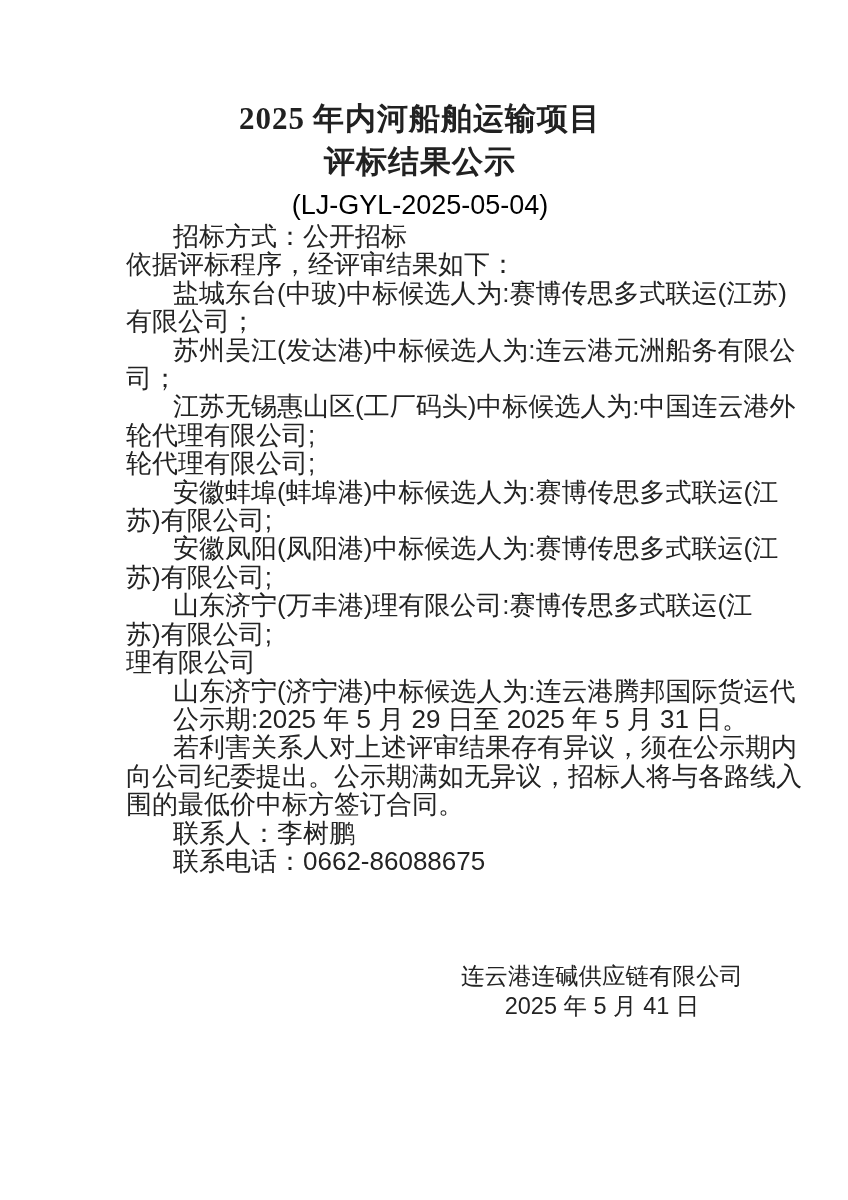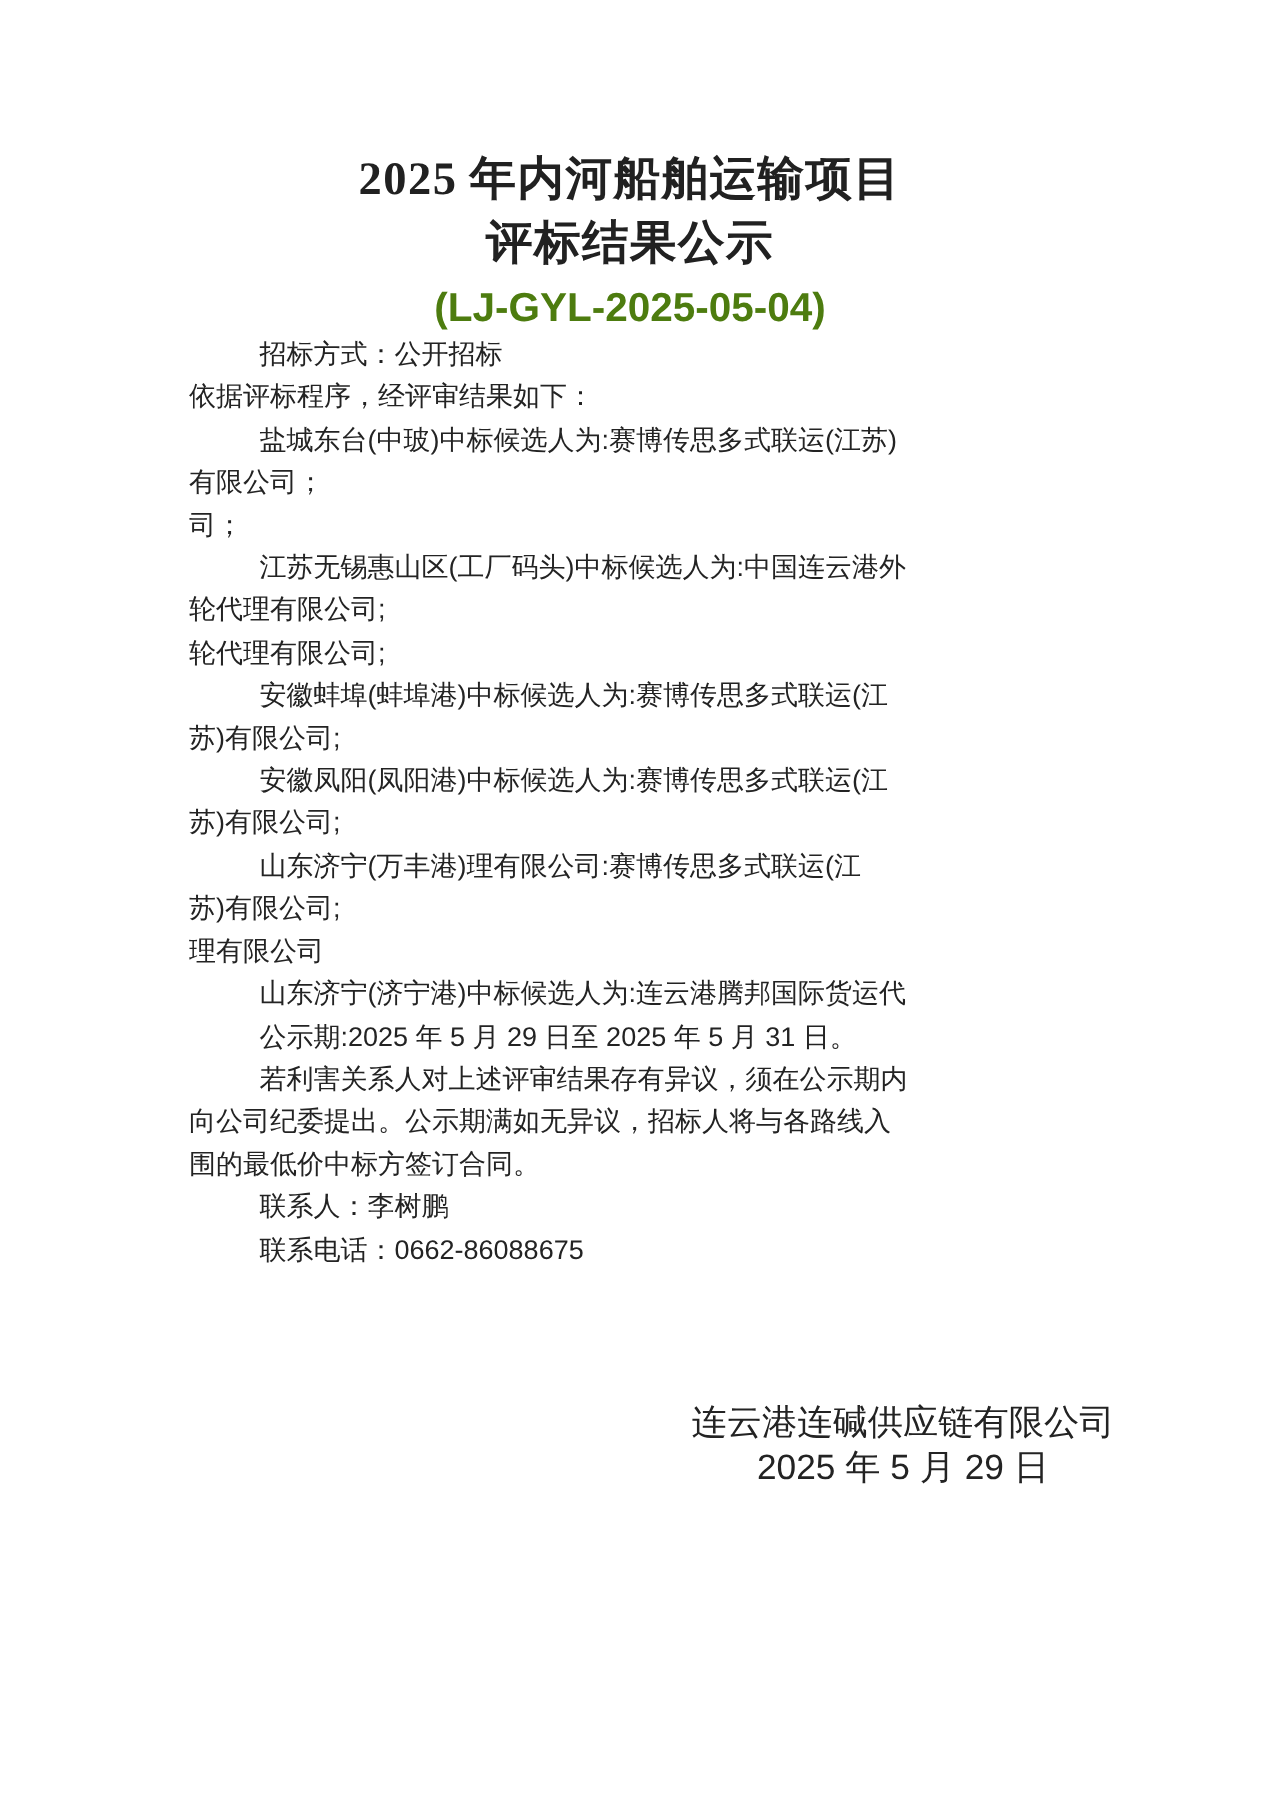--- a/index.html
+++ b/index.html
@@ -28,29 +28,29 @@
   }
   .title-line { display: block; }
   .title .title-rest { margin-left: 8px; }
 
   
   .subtitle {
     margin-top: 5px;
     text-align: center;
     font-size: 27px;
     line-height: 34px;
-    font-weight: 700;
-    color: #4d7c0f;
+    font-weight: 400;
+    color: #000000;
   }
 
   
   .body-block {
     margin-left: 126px;
     width: 640px;
-    font-size: 18px;
+    font-size: 26px;
     line-height: 28.4px;
     color: #232323;
   }
   .line { white-space: nowrap; }
   .line.indent { text-indent: 47px; }
 
   
   .signature {
     margin-top: 86px;
     padding-right: 97px;
@@ -72,20 +72,21 @@
     <span class="title-line">评标结果公示</span>
   </h1>
 
   <div class="subtitle">(LJ-GYL-2025-05-04)</div>
 
   <div class="body-block" id="body-lines">
       <div class="line indent">招标方式：公开招标</div>
       <div class="line">依据评标程序，经评审结果如下：</div>
       <div class="line indent">盐城东台(中玻)中标候选人为:赛博传思多式联运(江苏)</div>
       <div class="line">有限公司；</div>
+      <div class="line indent">苏州吴江(发达港)中标候选人为:连云港元洲船务有限公</div>
       <div class="line">司；</div>
       <div class="line indent">江苏无锡惠山区(工厂码头)中标候选人为:中国连云港外</div>
       <div class="line">轮代理有限公司;</div>
       <div class="line">轮代理有限公司;</div>
       <div class="line indent">安徽蚌埠(蚌埠港)中标候选人为:赛博传思多式联运(江</div>
       <div class="line">苏)有限公司;</div>
       <div class="line indent">安徽凤阳(凤阳港)中标候选人为:赛博传思多式联运(江</div>
       <div class="line">苏)有限公司;</div>
       <div class="line indent">山东济宁(万丰港)理有限公司:赛博传思多式联运(江</div>
       <div class="line">苏)有限公司;</div>
@@ -95,17 +96,17 @@
       <div class="line indent">若利害关系人对上述评审结果存有异议，须在公示期内</div>
       <div class="line">向公司纪委提出。公示期满如无异议，招标人将与各路线入</div>
       <div class="line">围的最低价中标方签订合同。</div>
       <div class="line indent">联系人：李树鹏</div>
       <div class="line indent">联系电话：0662-86088675</div>
     </div>
 
   <div class="signature">
     <span class="sig-inner">
       <span class="sig-line">连云港连碱供应链有限公司</span>
-      <span class="sig-line">2025 年 5 月 29 日</span>
+      <span class="sig-line">2025 年 5 月 41 日</span>
     </span>
   </div>
 
 </div>
 
 </body></html>

